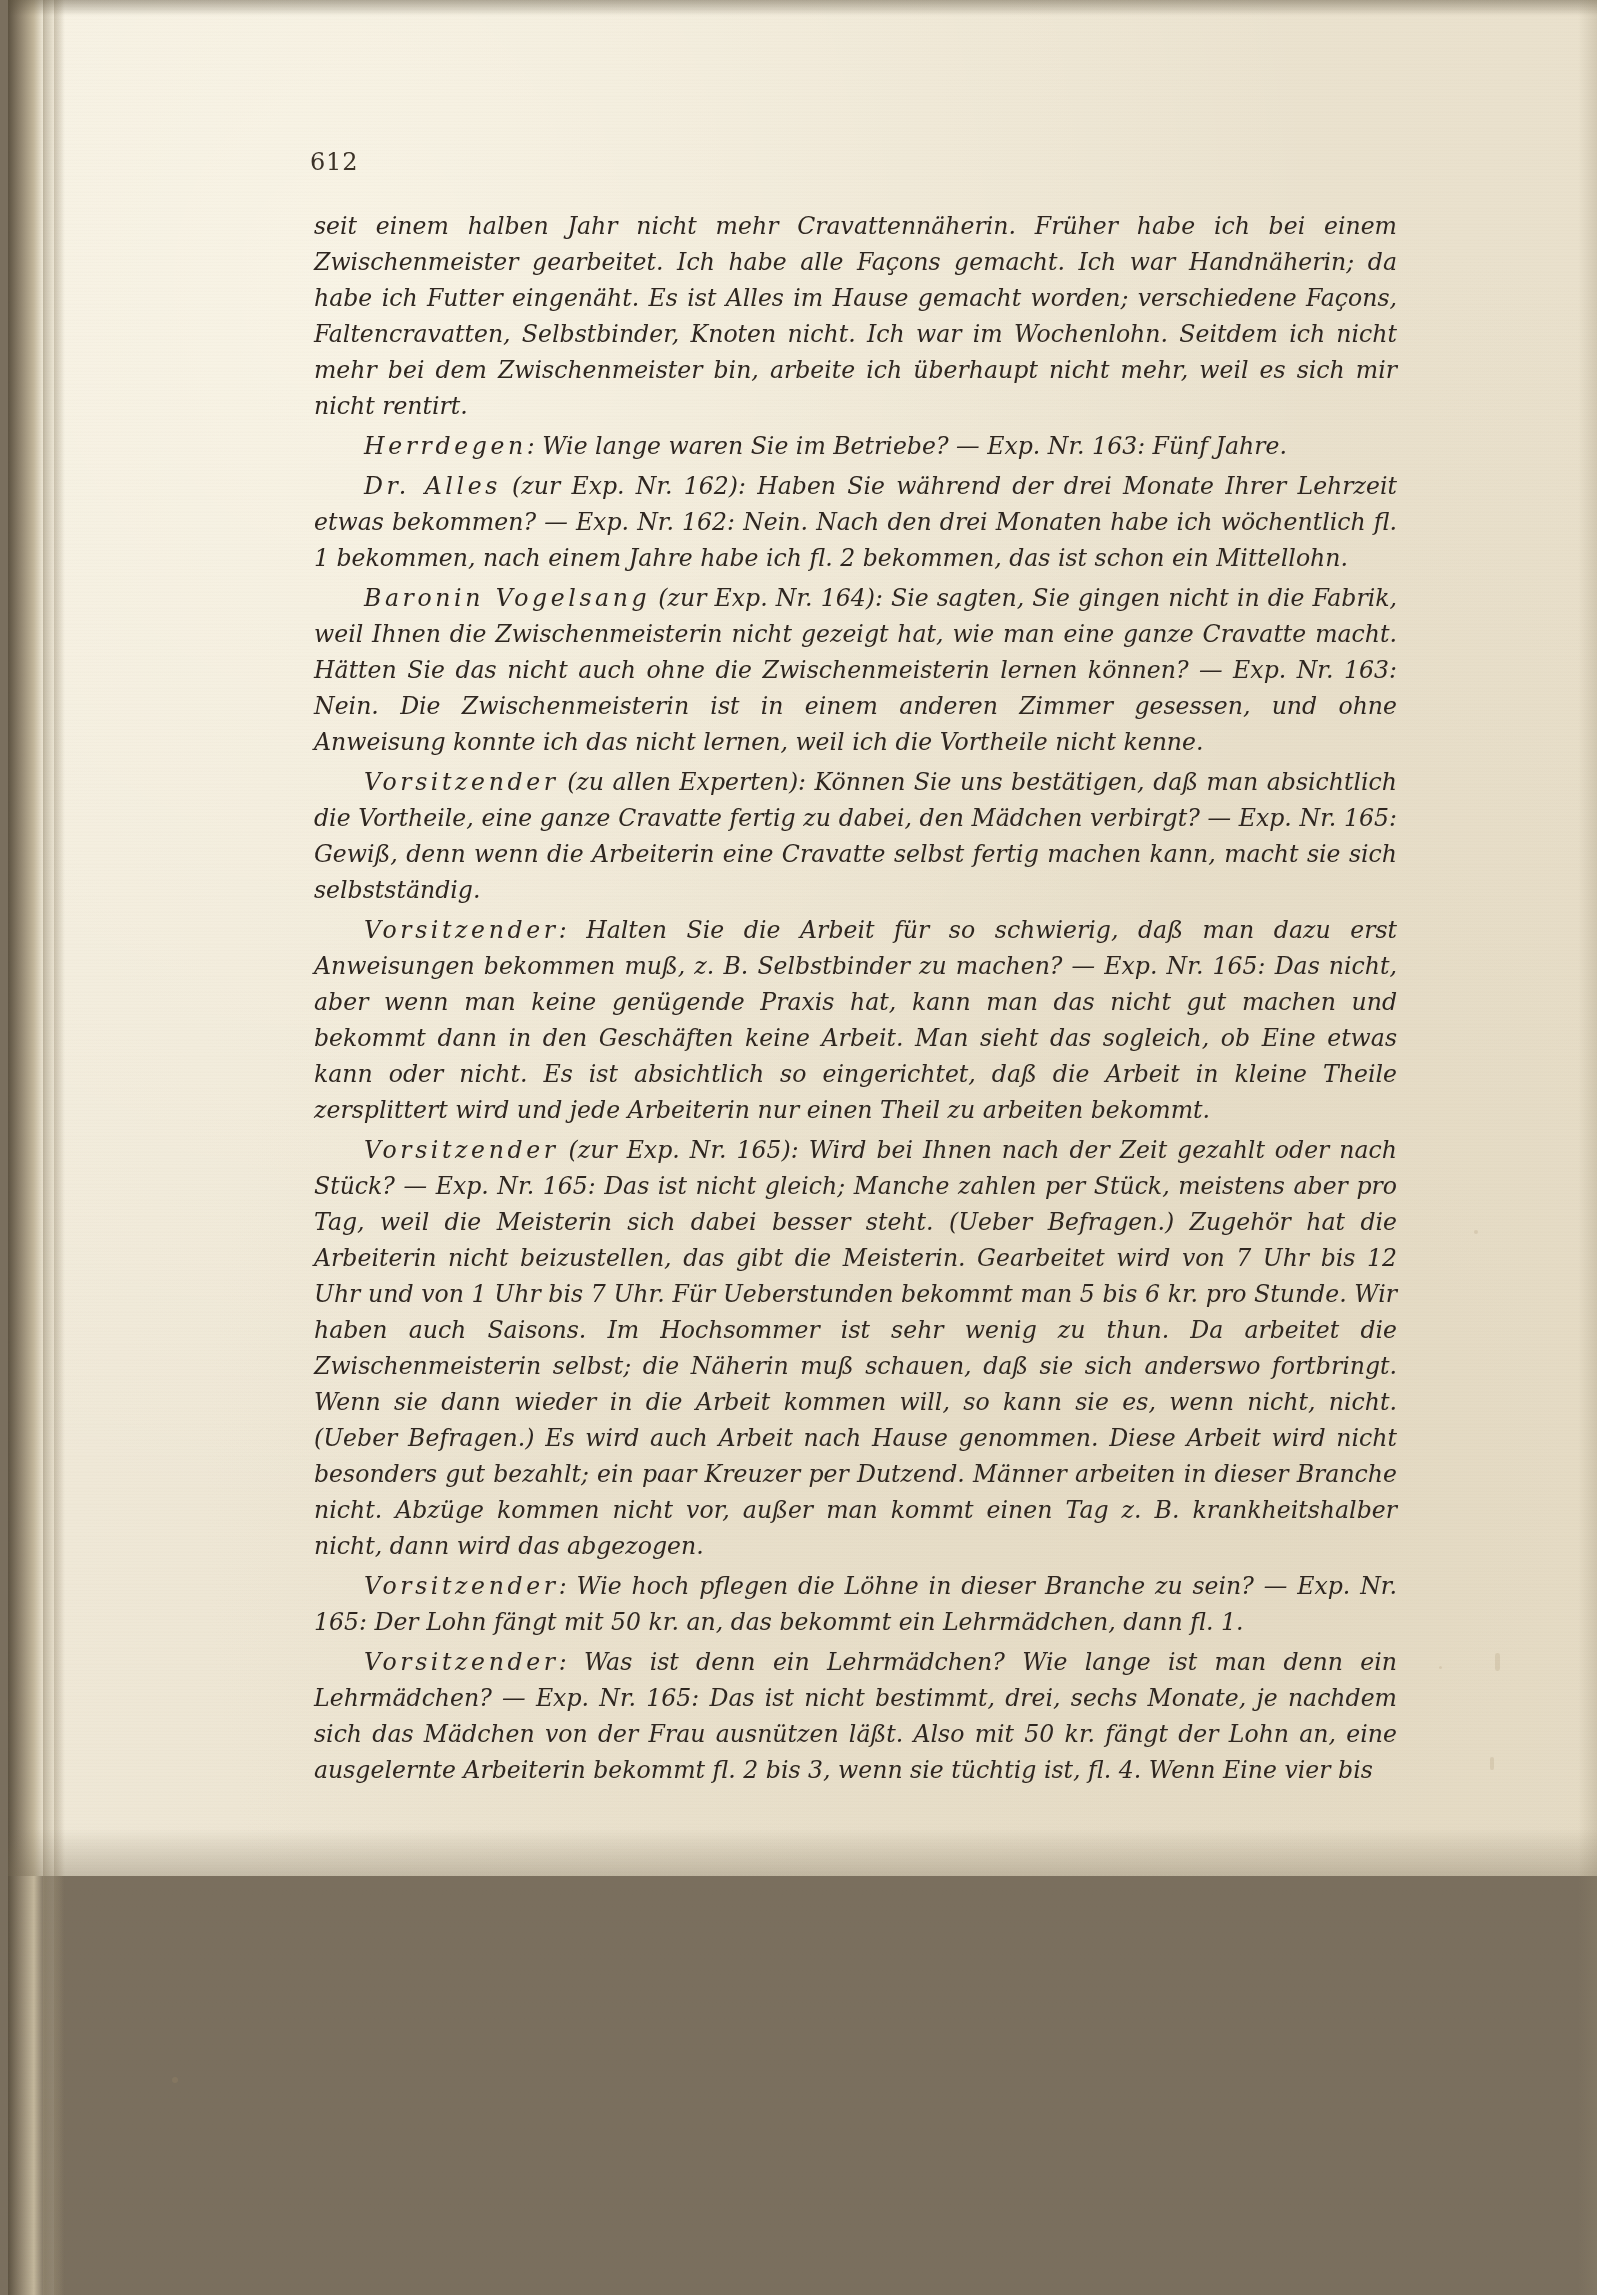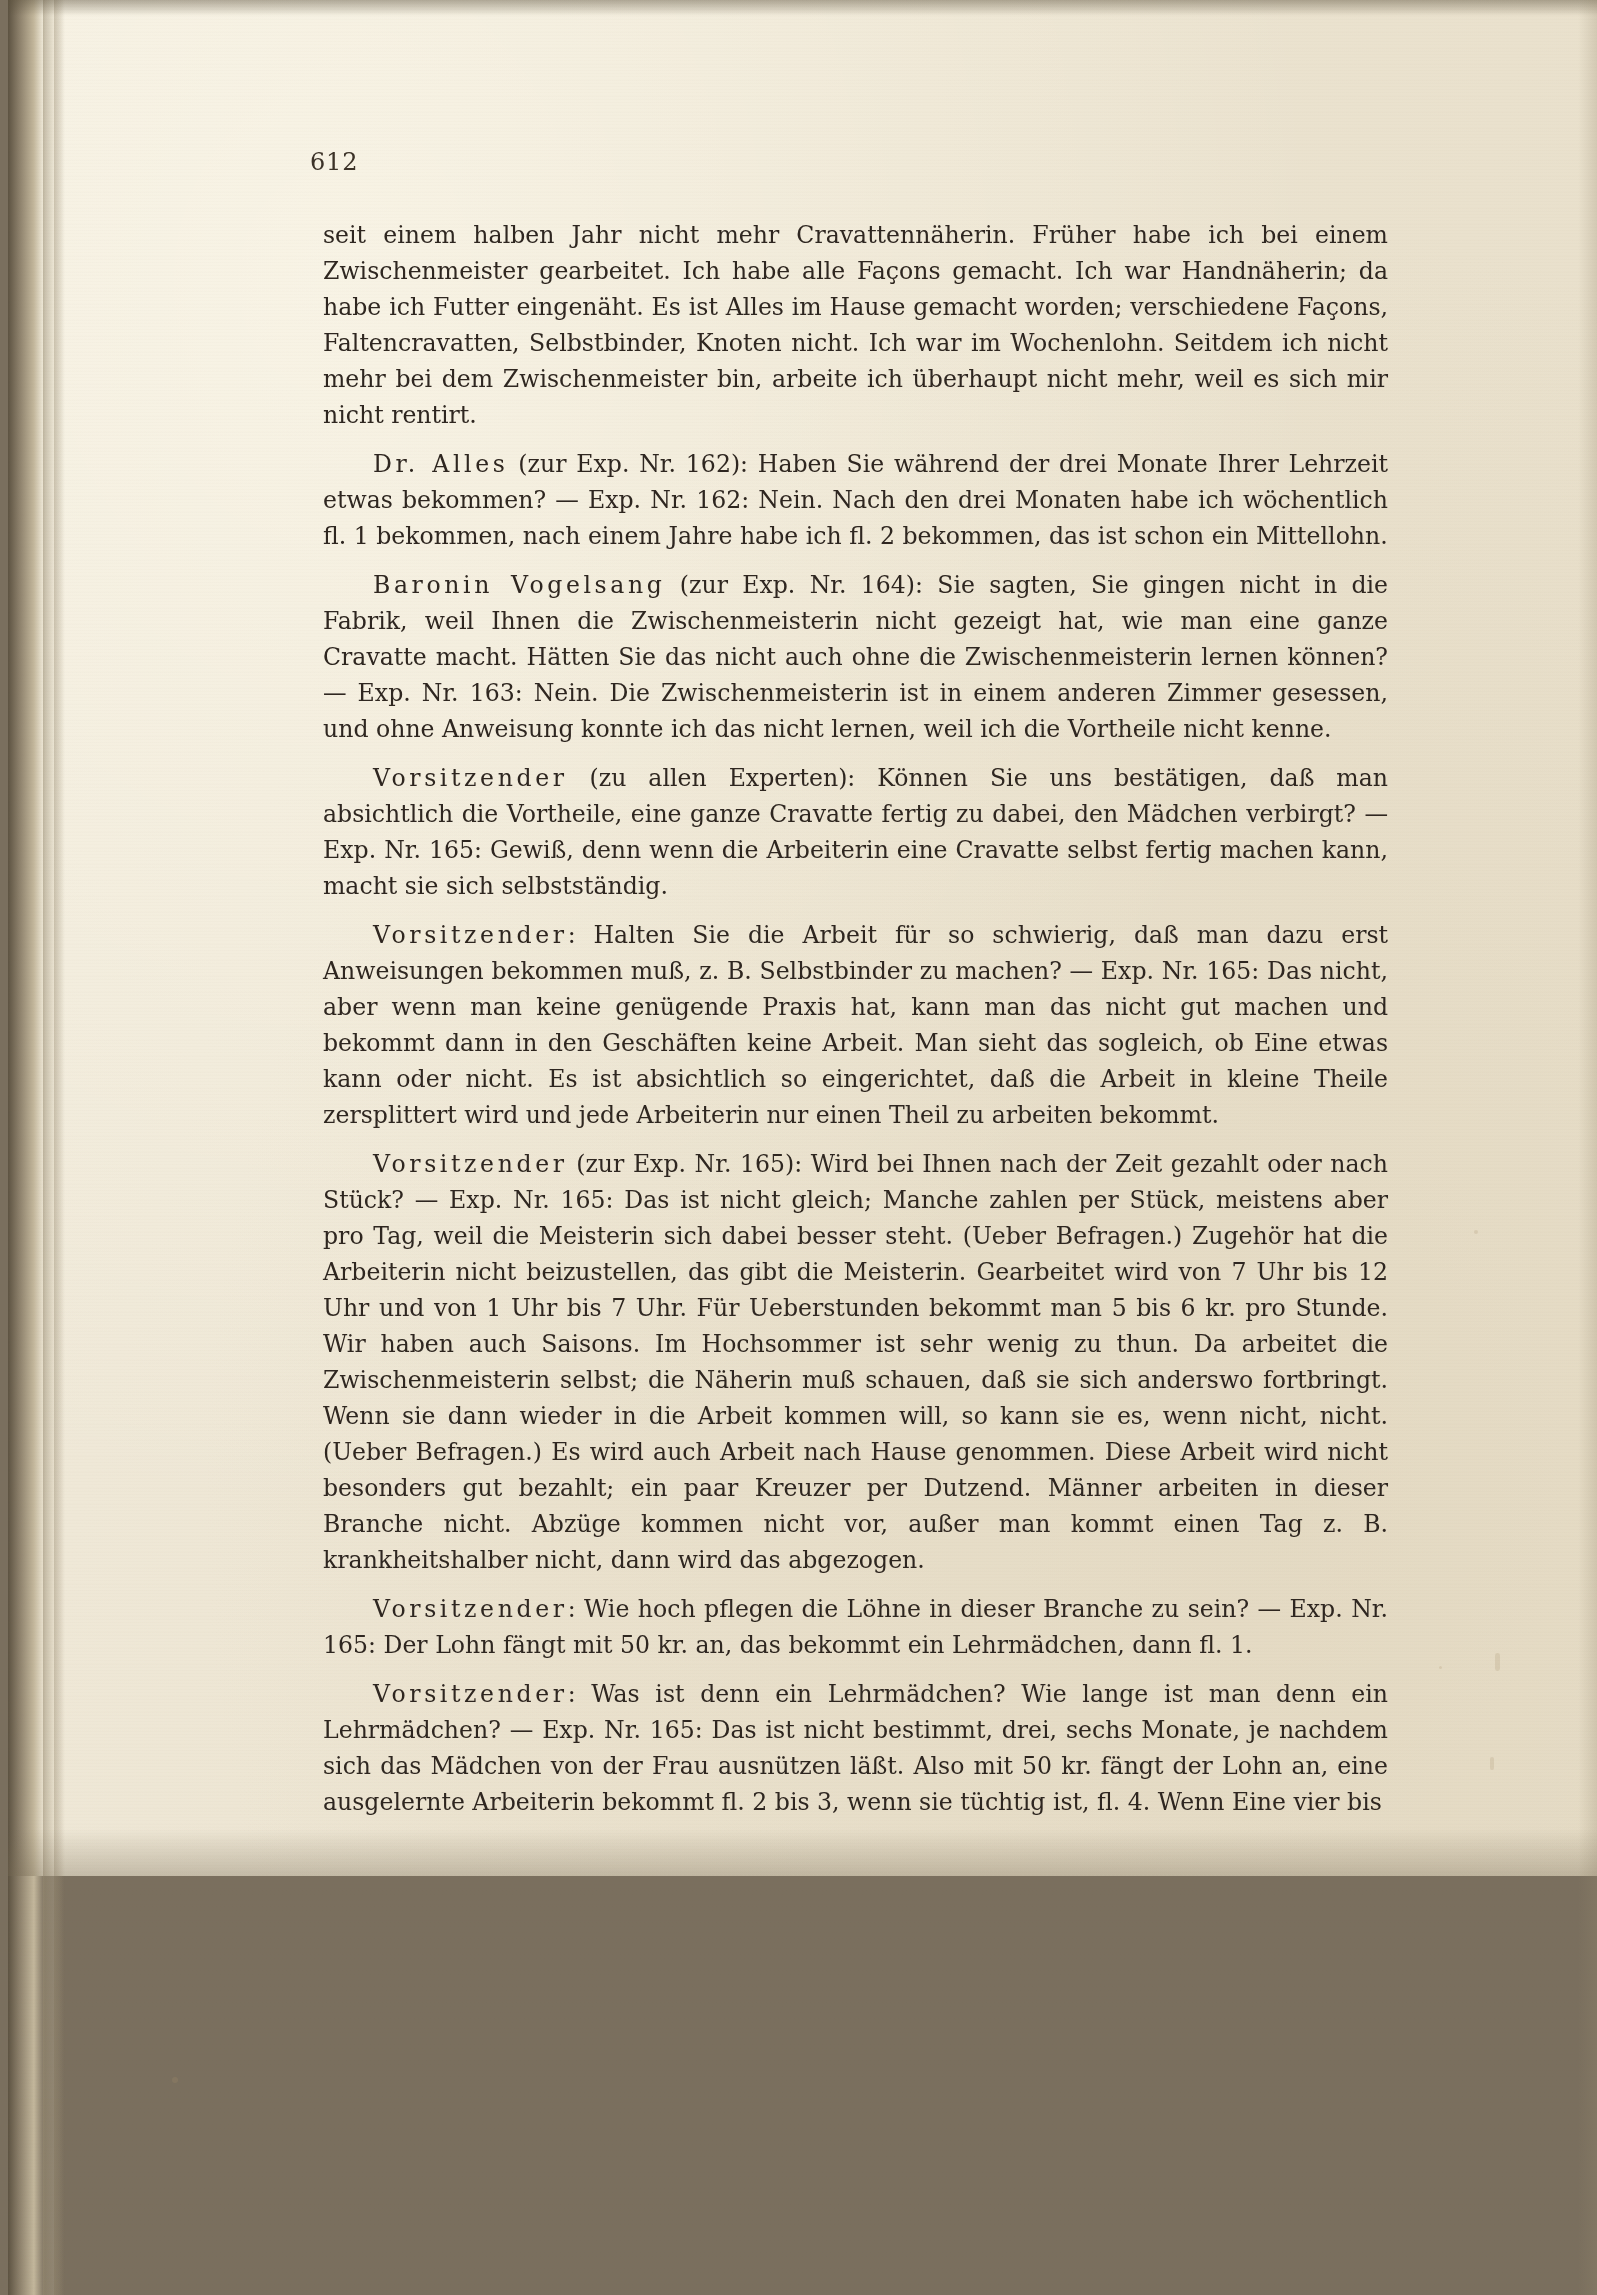--- a/index.html
+++ b/index.html
@@ -86,22 +86,23 @@
     width: 1091px;
     color: #2e2620;
     font-family: "DejaVu Serif", serif;
     font-size: 23.6px;
     line-height: 36px;
     text-align: justify;
     text-justify: inter-word;
   }
 
   .textblock p {
-    margin: 13px;
+    margin: 4px;
     text-indent: 0;
+    font-style: italic;
   }
   .textblock p.ind {
     text-indent: 50px;
   }
 
   .sp {
     letter-spacing: 3.6px;
   }
 
   
@@ -132,20 +133,21 @@
   <div class="speck" style="left:1431px; top:1666px; width:3.2px; height:3.2px;"></div>
   <div class="speck" style="left:164px; top:2077px; width:5.6px; height:5.6px;"></div>
 
   <div class="folio">612</div>
 
   <div class="textblock">
 
     <p><span>seit einem halben Jahr nicht mehr Cravattennäherin. Früher habe ich bei einem Zwischenmeister gearbeitet. Ich habe alle Façons gemacht. Ich war Handnäherin; da habe ich Futter eingenäht. Es ist Alles im Hause gemacht worden; verschiedene Façons, Faltencravatten, Selbstbinder, Knoten nicht. Ich war im Wochenlohn. Seitdem ich nicht mehr bei dem Zwischenmeister bin, arbeite ich überhaupt nicht mehr, weil es sich mir nicht rentirt.</span></p>
 
 
+    <p class="ind"><span class="sp">Herrdegen</span><span>: Wie lange waren Sie im Betriebe? — Exp. Nr. 163: Fünf Jahre.</span></p>
 
 
     <p class="ind"><span class="sp">Dr. Alles</span><span> (zur Exp. Nr. 162): Haben Sie während der drei Monate Ihrer Lehrzeit etwas bekommen? — Exp. Nr. 162: Nein. Nach den drei Monaten habe ich wöchentlich fl. 1 bekommen, nach einem Jahre habe ich fl. 2 bekommen, das ist schon ein Mittellohn.</span></p>
 
     <p class="ind"><span class="sp">Baronin Vogelsang</span><span> (zur Exp. Nr. 164): Sie sagten, Sie gingen nicht in die Fabrik, weil Ihnen die Zwischenmeisterin nicht gezeigt hat, wie man eine ganze Cravatte macht. Hätten Sie das nicht auch ohne die Zwischenmeisterin lernen können? — Exp. Nr. 163: Nein. Die Zwischenmeisterin ist in einem anderen Zimmer gesessen, und ohne Anweisung konnte ich das nicht lernen, weil ich die Vortheile nicht kenne.</span></p>
 
     <p class="ind"><span class="sp">Vorsitzender</span><span> (zu allen Experten): Können Sie uns bestätigen, daß man absichtlich die Vortheile, eine ganze Cravatte fertig zu dabei, den Mädchen verbirgt? — Exp. Nr. 165: Gewiß, denn wenn die Arbeiterin eine Cravatte selbst fertig machen kann, macht sie sich selbstständig.</span></p>
 
     <p class="ind"><span class="sp">Vorsitzender</span><span>: Halten Sie die Arbeit für so schwierig, daß man dazu erst Anweisungen bekommen muß, z. B. Selbstbinder zu machen? — Exp. Nr. 165: Das nicht, aber wenn man keine genügende Praxis hat, kann man das nicht gut machen und bekommt dann in den Geschäften keine Arbeit. Man sieht das sogleich, ob Eine etwas kann oder nicht. Es ist absichtlich so eingerichtet, daß die Arbeit in kleine Theile zersplittert wird und jede Arbeiterin nur einen Theil zu arbeiten bekommt.</span></p>
 

